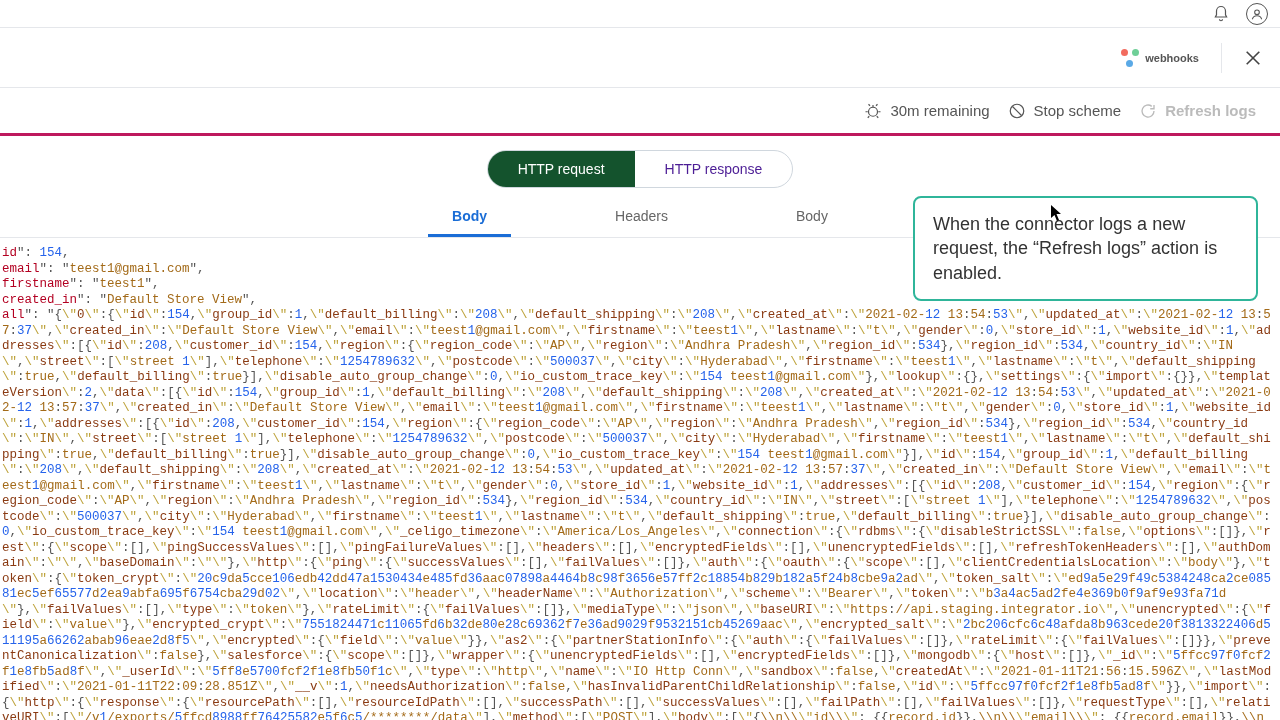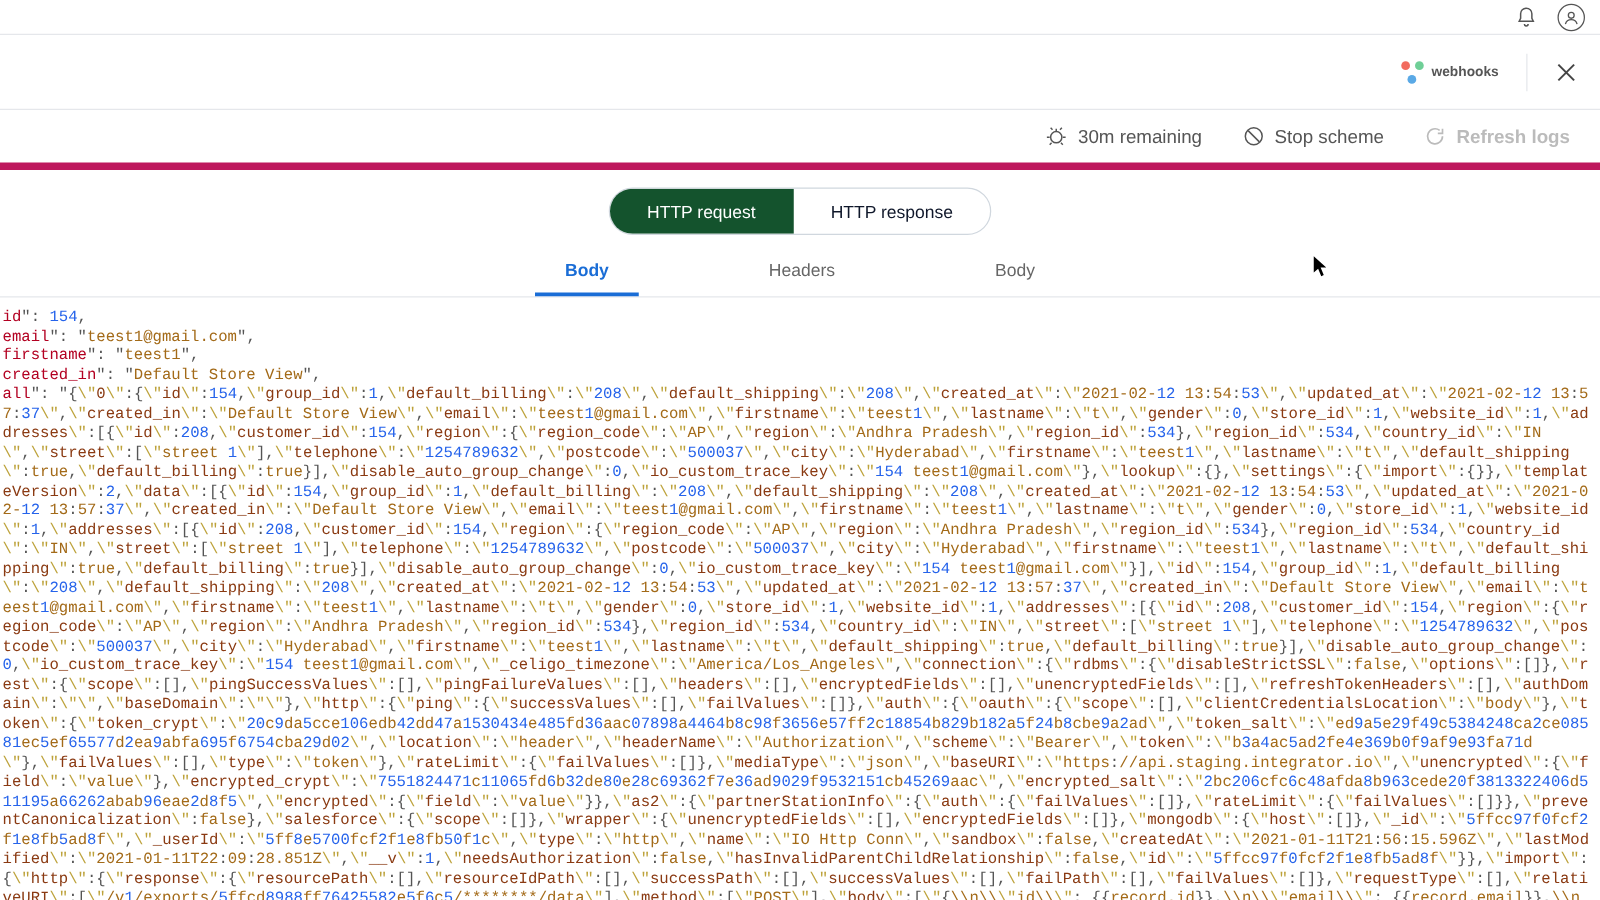--- a/index.html
+++ b/index.html
@@ -17,31 +17,31 @@
   .panelbar .logo { display:flex; align-items:center; gap:6px; font-size:11px; color:#555; }
   .panelbar .logo .dots { position:relative; width:18px; height:18px;}
   .panelbar .logo .dots span{position:absolute;width:7px;height:7px;border-radius:50%;}
   .panelbar .logo .dots .a{background:#f26b5e;left:0;top:0;}
   .panelbar .logo .dots .b{background:#6fcf97;right:0;top:0;}
   .panelbar .logo .dots .c{background:#5aa9e6;left:5px;bottom:0;}
   .panelbar .sep { width:1px; height:30px; background:#e5e7eb;}
   .panelbar .close { width:18px; height:18px; cursor:pointer;}
   .panelbar .close svg { stroke:#444; stroke-width:1.8;}
   
-  .toolbar { height:48px; border-bottom:6px solid #be185d; display:flex; justify-content:flex-end; align-items:center; padding:0 24px; gap:32px; color:#555;text-align:right;}
+  .toolbar { height:48px; border-bottom:3px solid #be185d; display:flex; justify-content:flex-end; align-items:center; padding:0 24px; gap:18px; color:#555;text-align:right;}
   .toolbar .btn { display:flex; align-items:center; gap:8px; cursor:pointer; font-size:15px;}
   .toolbar .btn.disabled { color:#bbb; cursor:default;font-weight:bold;}
   .toolbar .btn .icon { width:18px; height:18px; display:flex; align-items:center; justify-content:center;}
   
   .main { position:relative; padding-top:14px; }
   .seg-wrap { display:flex; justify-content:center; }
   .seg { display:flex; border:1px solid #d0d7de; border-radius:22px; overflow:hidden; }
   .seg .opt { padding:10px 30px; font-size:14px; cursor:pointer; }
   .seg .opt.active { background:#14532d; color:#fff; }
-  .seg .opt:not(.active){ color:#0f172a;}
+  .seg .opt:not(.active){ color:#4c1d95;}
   
   .tabs { display:flex; justify-content:center; gap:80px; margin-top:14px; border-bottom:1px solid #e5e7eb; padding:0 30px; }
   .tabs .tab { padding:6px 24px 10px; cursor:pointer; color:#666; }
   .tabs .tab.active { color:#1a6dd6; font-weight:600; border-bottom:3px solid #1a6dd6;}
   
   .callout { position:absolute; right:22px; top:60px; width:345px; border:2px solid #2fb59a; border-radius:8px; padding:14px 18px; font-size:18px; line-height:1.35; color:#333; background:#fff; z-index:5;}
   
   .body-pane {
     height: 484px;
     overflow-y:auto;
@@ -128,20 +128,23 @@
           <path d="M20 12a8 8 0 1 1-3-6.2"></path>
           <path d="M20 4v5h-5"></path>
         </svg>
     </span>
     <span>Refresh logs</span>
   </div>
 </div>
 
 <div class="main">
 
+  <div class="callout">
+    <span>When the connector logs a new request, the “Refresh logs” action is enabled.</span>
+  </div>
 
   <div class="cursor">
     <svg viewBox="0 0 14 18">
         <path d="M1 1 L1 14 L4.5 11 L7 17 L9 16 L6.5 10 L11 10 Z" fill="#000"></path>
       </svg>
   </div>
 
   <div class="seg-wrap">
     <div class="seg">
       <div class="opt active">HTTP request</div>

